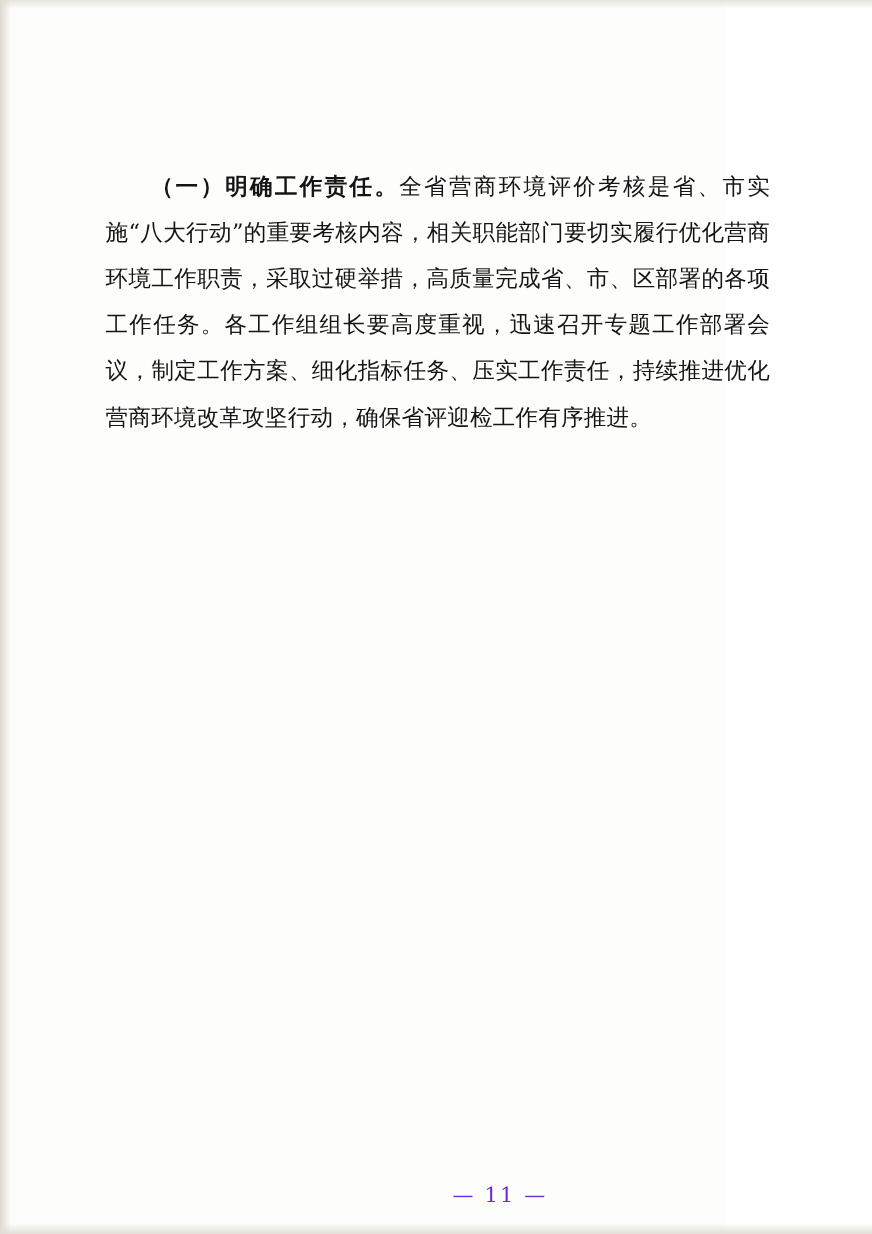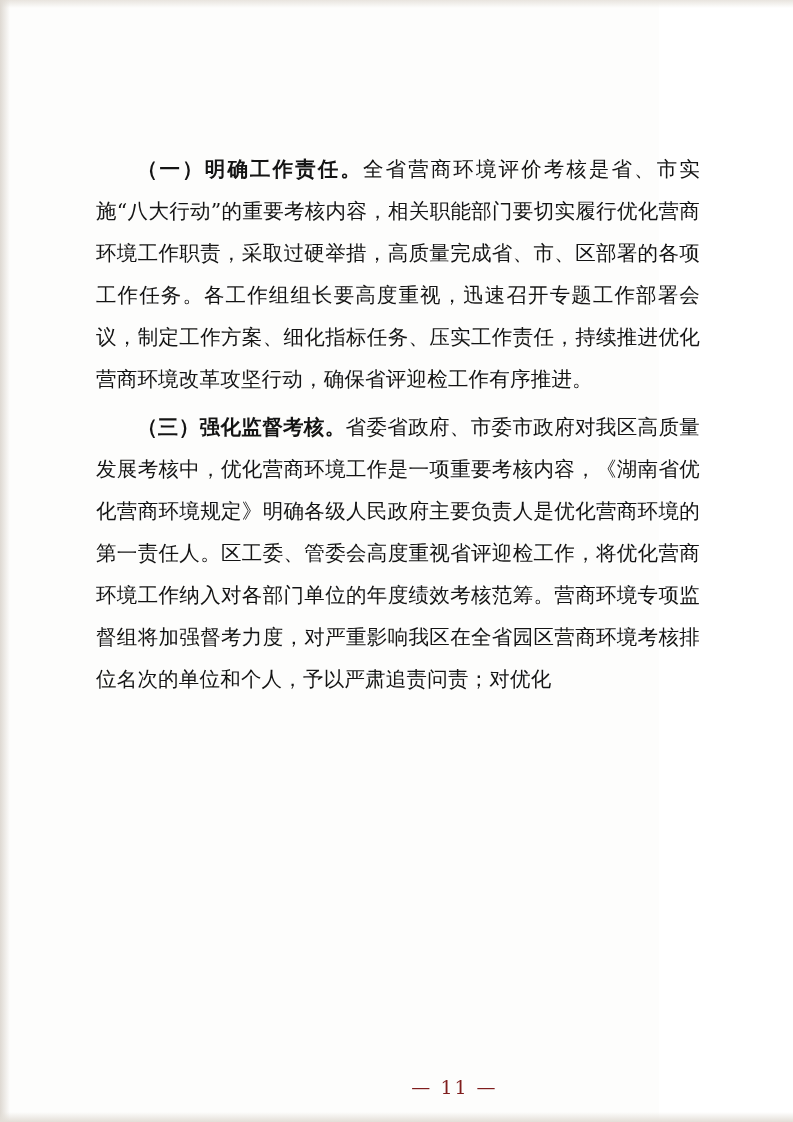--- a/index.html
+++ b/index.html
@@ -42,21 +42,21 @@
   .para .lead {
     font-weight: bold;
   }
   .pagenum {
     position: absolute;
     left: 0;
     top: 1076px;
     width: 793px;
     text-align: center;
     font-size: 19px;
-    color: #7f1d1d;
+    color: #6d28d9;
     letter-spacing: 2px;
     padding-left: 116px;
     box-sizing: border-box;
   }
   .edge {
     position: absolute;
     pointer-events: none;
   }
   .edge-left {
     left: 0; top: 0; width: 10px; height: 1122px;
@@ -79,20 +79,17 @@
   <div class="edge edge-left"></div>
   <div class="edge edge-bottom"></div>
 
   <div class="content">
 
     <p class="para">
       <span class="lead">（一）明确工作责任。</span><span>全省营商环境评价考核是省、市实施“八大行动”的重要考核内容，相关职能部门要切实履行优化营商环境工作职责，采取过硬举措，高质量完成省、市、区部署的各项工作任务。各工作组组长要高度重视，迅速召开专题工作部署会议，制定工作方案、细化指标任务、压实工作责任，持续推进优化营商环境改革攻坚行动，确保省评迎检工作有序推进。</span>
     </p>
 
 
-    <p class="para">
-      <span class="lead">（三）强化监督考核。</span><span>省委省政府、市委市政府对我区高质量发展考核中，优化营商环境工作是一项重要考核内容，《湖南省优化营商环境规定》明确各级人民政府主要负责人是优化营商环境的第一责任人。区工委、管委会高度重视省评迎检工作，将优化营商环境工作纳入对各部门单位的年度绩效考核范筹。营商环境专项监督组将加强督考力度，对严重影响我区在全省园区营商环境考核排位名次的单位和个人，予以严肃追责问责；对优化</span>
-    </p>
 
   </div>
 
   <div class="pagenum">— 11 —</div>
 </div>
 
 </body></html>

